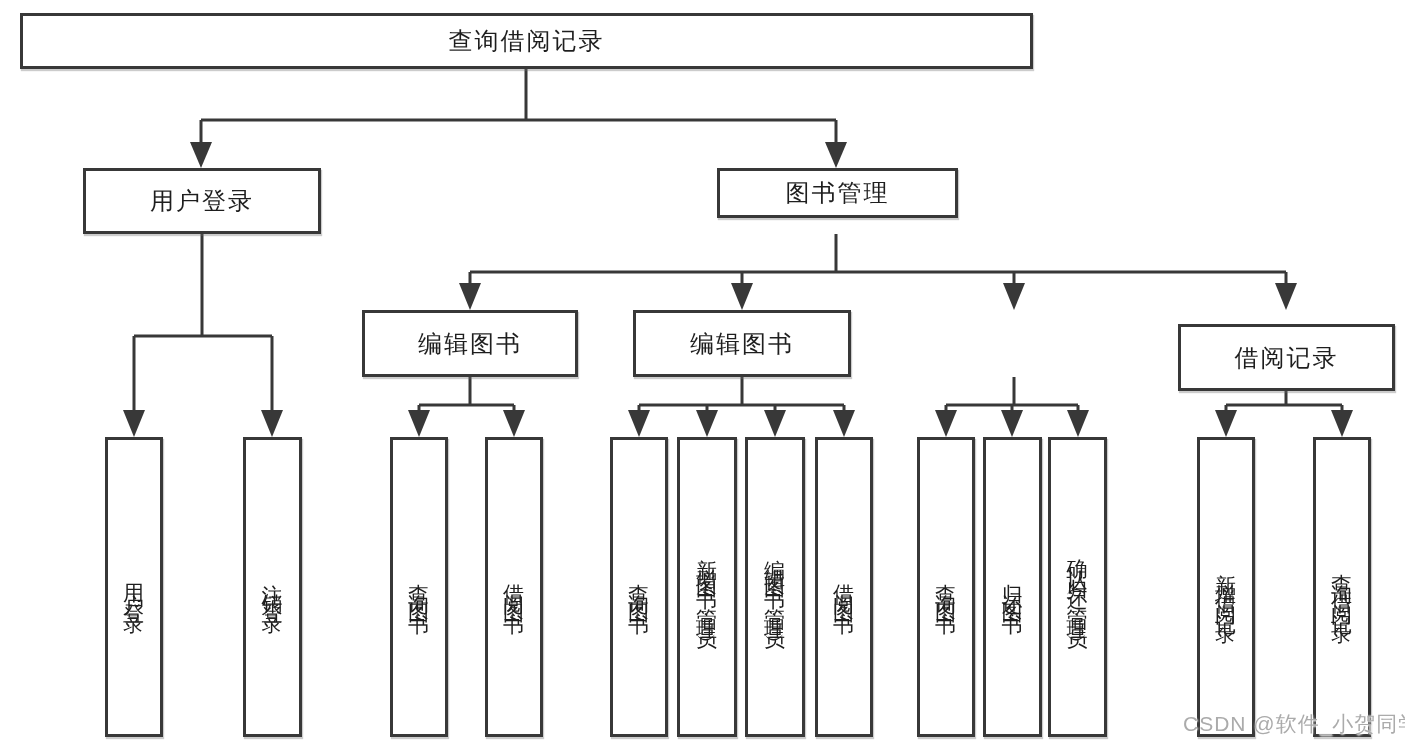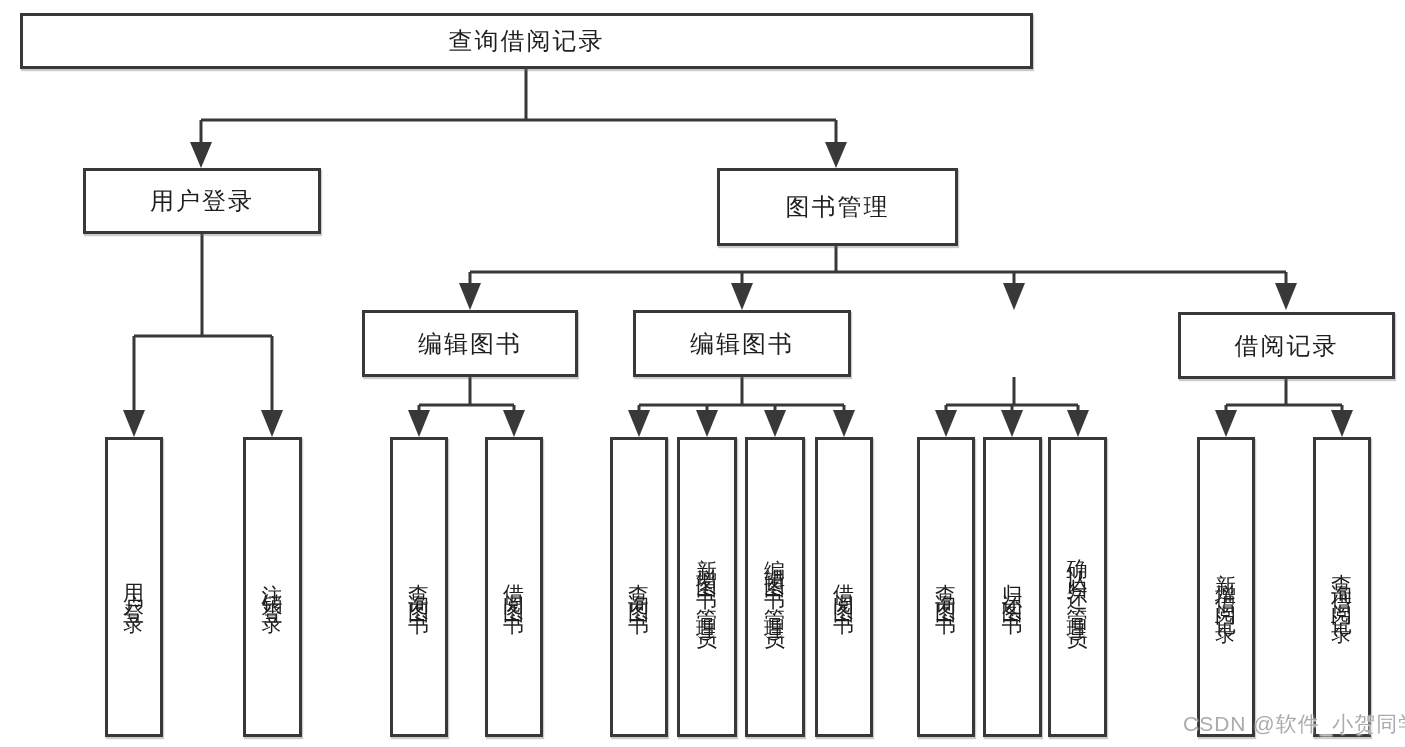--- a/index.html
+++ b/index.html
@@ -82,31 +82,31 @@
     <polygon points="1331,410 1353,410 1342,437" fill="#383838"></polygon>
   </svg>
 
   <div class="node" style="left:20px;top:13px;width:1013px;height:56px;">
     <span>查询借阅记录</span>
   </div>
 
   <div class="node" style="left:83px;top:168px;width:238px;height:66px;">
     <span>用户登录</span>
   </div>
-  <div class="node" style="left:717px;top:168px;width:241px;height:78px;">
+  <div class="node" style="left:717px;top:168px;width:241px;height:50px;">
     <span>图书管理</span>
   </div>
 
   <div class="node" style="left:362px;top:310px;width:216px;height:67px;">
     <span>编辑图书</span>
   </div>
   <div class="node" style="left:633px;top:310px;width:218px;height:67px;">
     <span>编辑图书</span>
   </div>
-  <div class="node" style="left:1178px;top:312px;width:217px;height:67px;">
+  <div class="node" style="left:1178px;top:324px;width:217px;height:67px;">
     <span>借阅记录</span>
   </div>
 
   <div class="node leaf" style="left:105px;top:437px;width:58px;height:300px;">
     <span>用户登录</span>
   </div>
   <div class="node leaf" style="left:243px;top:437px;width:59px;height:300px;">
     <span>注销登录</span>
   </div>
   <div class="node leaf" style="left:390px;top:437px;width:58px;height:300px;">

